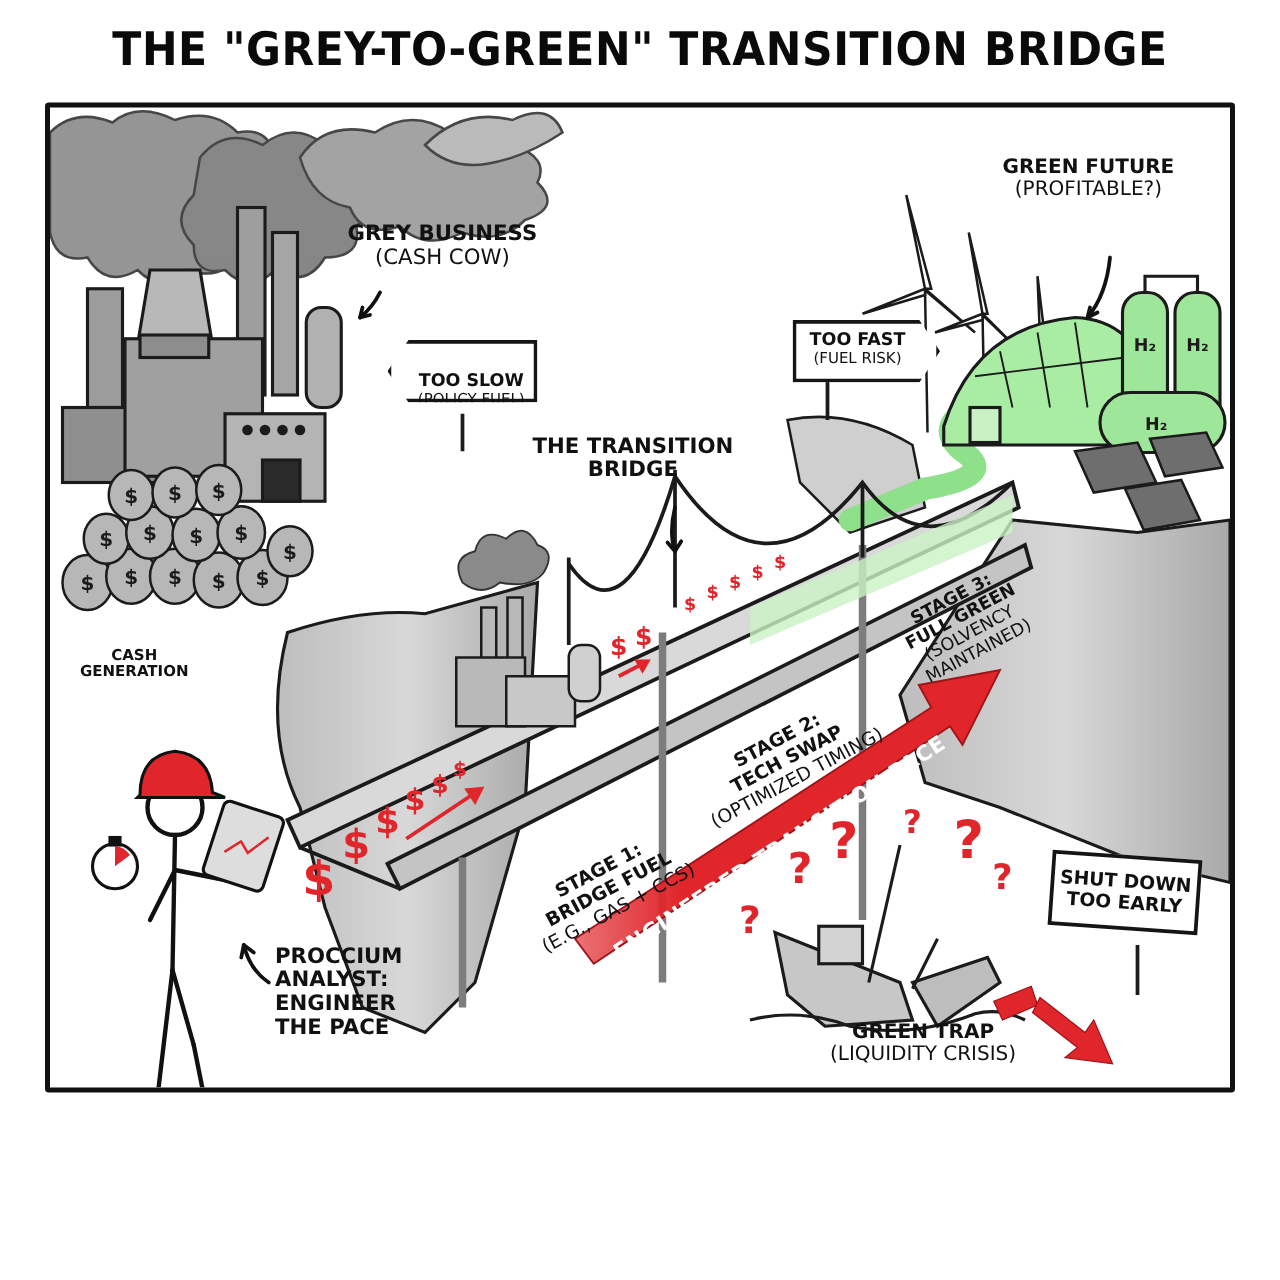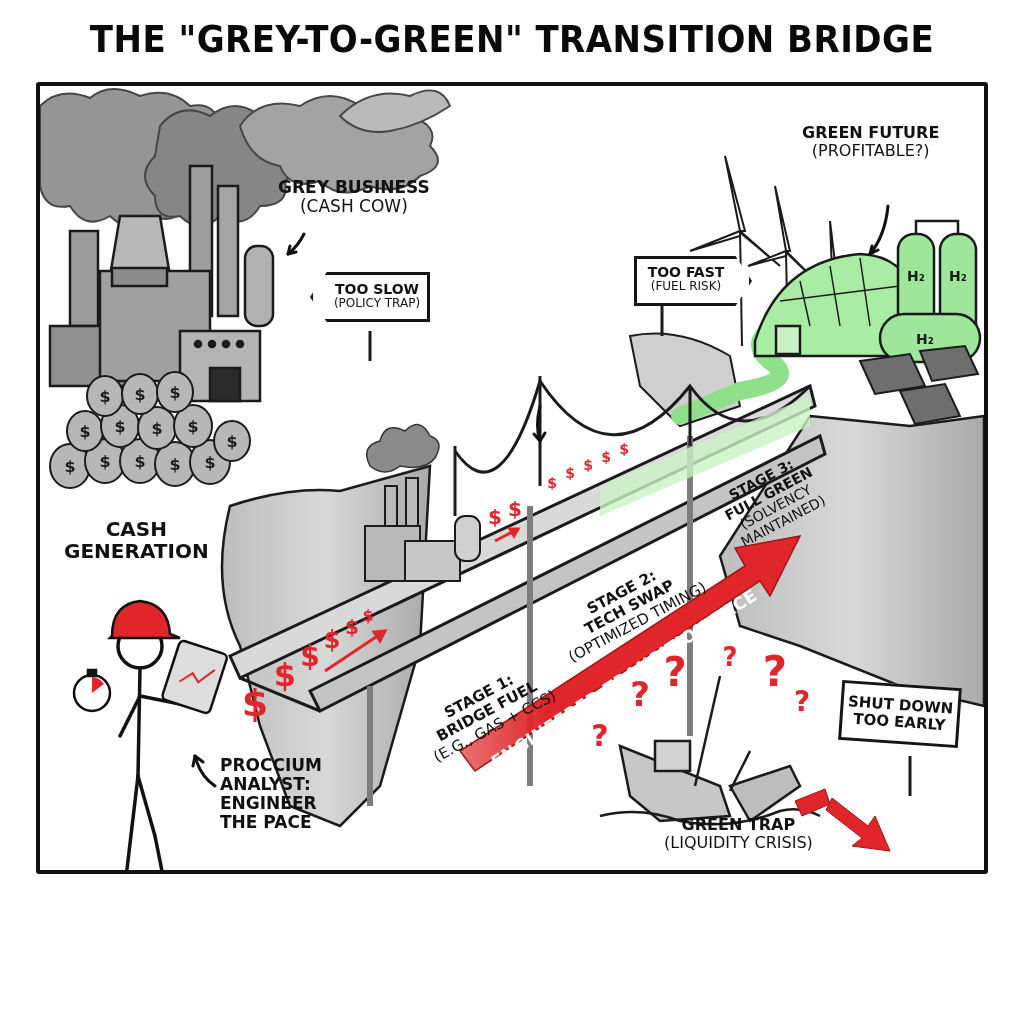--- a/index.html
+++ b/index.html
@@ -261,30 +261,34 @@
       <path d="M175,700 Q160,690 155,670"></path>
         <path d="M155,670 L153,680 M155,670 L163,676"></path>
     </g>
   </svg>
 
   <div class="lbl" style="left:238px; top:92px; font-size:17px;">
     <span>GREY BUSINESS</span>
     <span class="sub">(CASH COW)</span>
   </div>
 
-  <div class="sign" style="left:270px; top:186px; width:120px; height:50px; padding-top:6px; font-size:14px; clip-path: polygon(14% 0, 100% 0, 100% 100%, 14% 100%, 0 50%); padding-left:14px;">
+  <div class="sign" style="left:270px; top:186px; width:120px; height:50px; padding-top:22px; font-size:14px; clip-path: polygon(14% 0, 100% 0, 100% 100%, 14% 100%, 0 50%); padding-left:14px;">
     <span>TOO SLOW</span>
-    <span class="sub">(POLICY TRAP)</span>
-  </div>
-
-  <div class="lbl" style="left:24px; top:432px; font-size:20px;">
+    <span class="sub">(POLICY FUEL)</span>
+  </div>
+
+  <div class="lbl" style="left:24px; top:432px; font-size:12px;">
     <span style="display:block">CASH</span>
     <span style="display:block">GENERATION</span>
   </div>
 
+  <div class="lbl" style="left:386px; top:262px; font-size:17px;">
+    <span style="display:block">THE TRANSITION</span>
+    <span style="display:block">BRIDGE</span>
+  </div>
 
   <div class="sign" style="left:568px; top:170px; width:118px; height:50px; padding-top:5px; font-size:14px; clip-path: polygon(0 0, 86% 0, 100% 50%, 86% 100%, 0 100%); padding-right:14px;margin-left:26px;">
     <span>TOO FAST</span>
     <span class="sub">(FUEL RISK)</span>
   </div>
 
   <div class="lbl" style="left:762px; top:38px; font-size:16px;">
     <span>GREEN FUTURE</span>
     <span class="sub">(PROFITABLE?)</span>
   </div>

